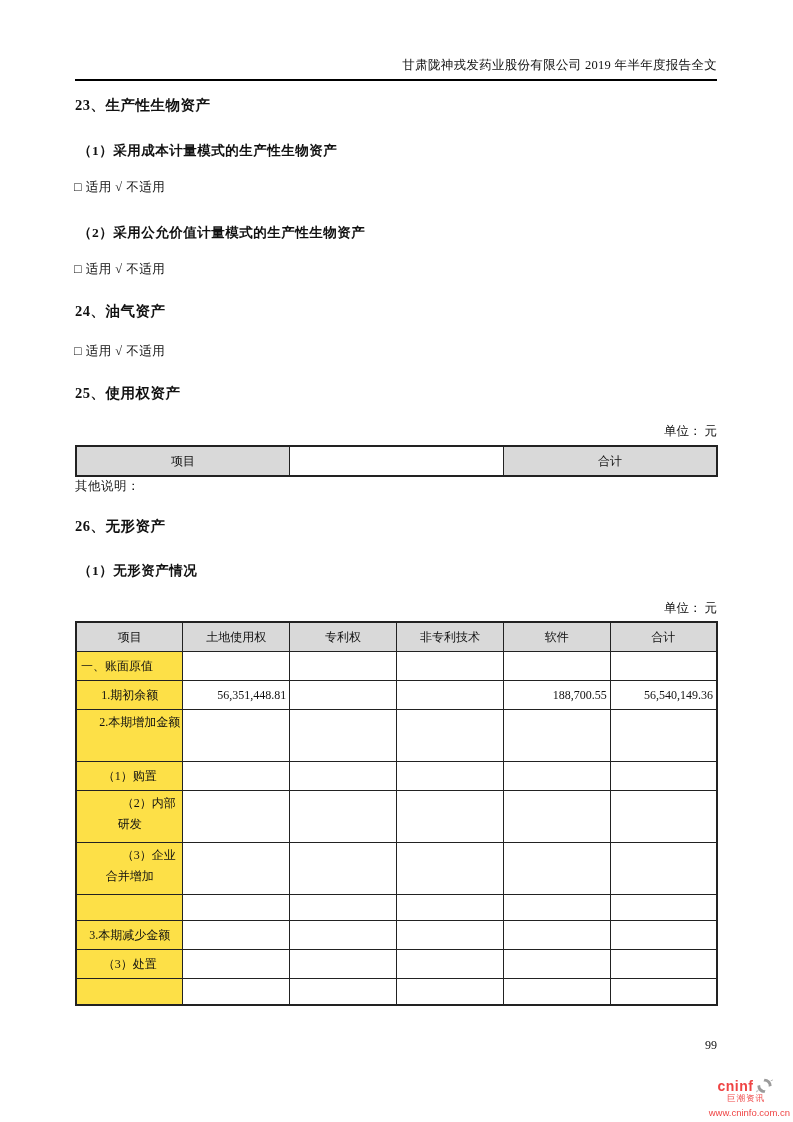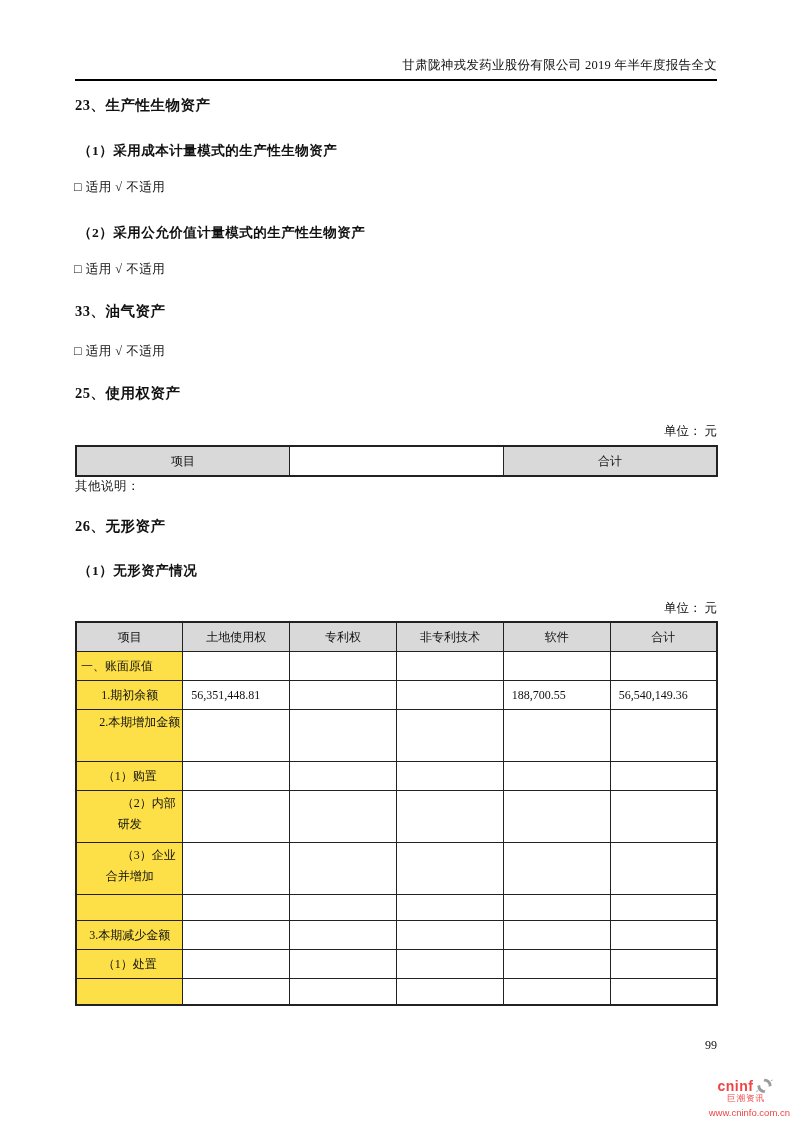--- a/index.html
+++ b/index.html
@@ -21,21 +21,21 @@
   table{border-collapse:collapse;table-layout:fixed;font-size:12px;}
   .t1{top:445px;left:75px;width:643px;}
   .t1 th{border:1px solid #222;height:26px;font-weight:normal;text-align:center;padding:1px 3px;}
   .t1 th.t1c0,.t1 th.t1c2{background:#d9d9d9;}
   .t1 th.t1c1{background:#fff;}
   .t1{border:2px solid #222;}
   .t2{top:621px;left:75px;width:643px;border:2px solid #222;}
   .t2 th{background:#d9d9d9;font-weight:normal;text-align:center;border:1px solid #222;border-bottom:1.5px solid #222;height:26px;padding:1px 3px;}
   .t2 td{border:1px solid #222;height:26px;padding:1px 3px;line-height:21px;}
   .t2 td.lab{background:#fde047;text-align:center;}
-  .t2 td.val{text-align:left;background:#fff;padding-left:8px;}
+  .t2 td.val{text-align:right;background:#fff;padding-left:8px;}
   .t2 tr.lab-left td.lab{text-align:left;padding-left:4px;}
   .t2 tr.lab-wrap td.lab{text-align:center;padding:2px 2px;vertical-align:top;}
   .t2 tr.ind20 td.lab{text-indent:20px;}
   .t2 tr.ind38 td.lab{text-indent:38px;}
   .t2 tr.tall td{height:47px;}
   .t2 tr.blank td{height:23px;}
   .t2 tr.last td{height:29px;}
   .page-num{top:1038px;right:76px;font-size:12px;}
   .logo{top:1077px;right:3px;width:88px;color:#ef4444;
         font-family:"Liberation Sans","DejaVu Sans",sans-serif;}
@@ -51,21 +51,21 @@
 
   <div class="abs hdr-title">甘肃陇神戎发药业股份有限公司 2019 年半年度报告全文</div>
   <div class="abs hdr-rule"></div>
 
   <div class="abs sec-title" style="top:96px">23、生产性生物资产</div>
   <div class="abs sub-title" style="top:142px">（1）采用成本计量模式的生产性生物资产</div>
   <div class="abs body-line" style="top:179px">□ 适用 √ 不适用</div>
   <div class="abs sub-title" style="top:224px">（2）采用公允价值计量模式的生产性生物资产</div>
   <div class="abs body-line" style="top:261px">□ 适用 √ 不适用</div>
 
-  <div class="abs sec-title" style="top:302px">33、油气资产</div>
+  <div class="abs sec-title" style="top:302px">24、油气资产</div>
   <div class="abs body-line" style="top:343px">□ 适用 √ 不适用</div>
 
   <div class="abs sec-title" style="top:384px">25、使用权资产</div>
   <div class="abs unit" style="top:423px">单位： 元</div>
 
   <table class="abs t1">
     <thead>
         <tr id="t1-row">
           <th class="t1c0">项目</th>
           <th class="t1c1"></th>
@@ -150,21 +150,21 @@
         </tr>
         <tr class="lab-center">
           <td class="lab">3.本期减少金额</td>
           <td class="val"></td>
           <td class="val"></td>
           <td class="val"></td>
           <td class="val"></td>
           <td class="val"></td>
         </tr>
         <tr class="lab-center">
-          <td class="lab">（1）处置</td>
+          <td class="lab">（3）处置</td>
           <td class="val"></td>
           <td class="val"></td>
           <td class="val"></td>
           <td class="val"></td>
           <td class="val"></td>
         </tr>
         <tr class="blank">
           <td class="lab"></td>
           <td class="val"></td>
           <td class="val"></td>

